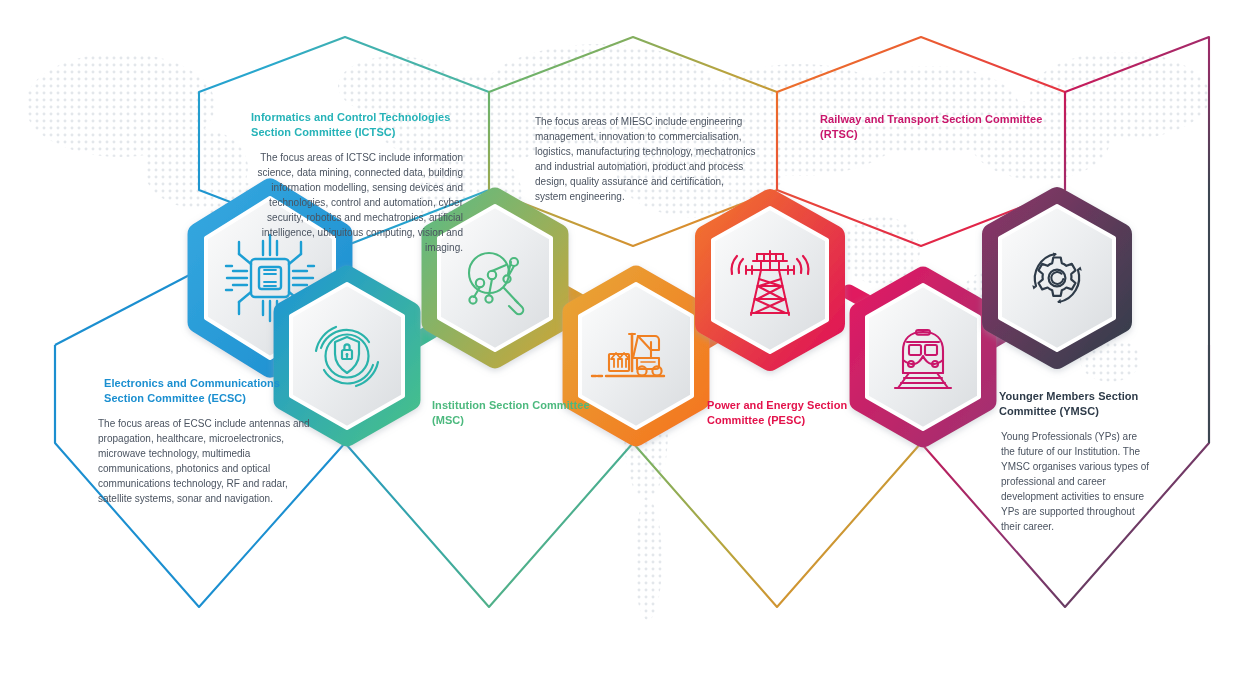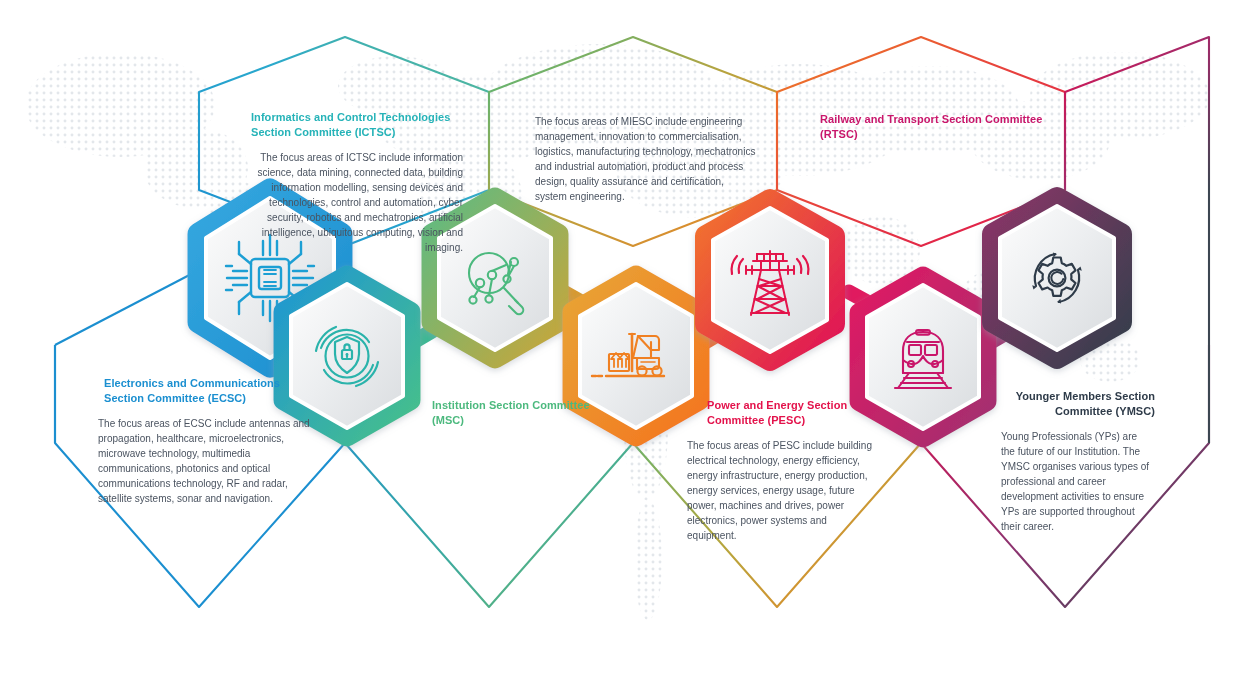--- a/index.html
+++ b/index.html
@@ -49,21 +49,21 @@
   #blk-miesc{left:533px;top:112px;width:222px;}
   #blk-miesc h3{color:#ee8024;}
 
   #blk-pesc{left:685px;top:398px;width:196px;}
   #blk-pesc h3{color:#e3124b;padding-left:22px;}
 
   #blk-rtsc{left:820px;top:112px;width:226px;}
   #blk-rtsc h3{color:#c9166b;}
 
   #blk-ymsc{left:999px;top:389px;width:156px;}
-  #blk-ymsc h3{color:#2e3b49;text-align:right;}
+  #blk-ymsc h3{color:#2e3b49;}
 </style>
 </head>
 <body>
 
 <div id="stage">
 
   <svg id="bg-dots" viewBox="0 0 1259 684" xmlns="http://www.w3.org/2000/svg" aria-hidden="true">
     <defs>
       <pattern id="dotgrid" width="7" height="7" patternUnits="userSpaceOnUse">
         <circle cx="2" cy="2" r="1.45" fill="#dfe3e8"></circle>
@@ -357,21 +357,20 @@
   <div class="block" id="blk-msc">
     <h3>Institution Section Committee (MSC)</h3>
   </div>
 
   <div class="block" id="blk-miesc">
     <p style="text-align: left; width: 222px;">The focus areas of MIESC include engineering management, innovation to commercialisation, logistics, manufacturing technology, mechatronics and industrial automation, product and process design, quality assurance and certification, system engineering.</p>
   </div>
 
   <div class="block" id="blk-pesc">
     <h3>Power and Energy Section Committee (PESC)</h3>
-    <p>The focus areas of PESC include building electrical technology, energy efficiency, energy infrastructure, energy production, energy services, energy usage, future power, machines and drives, power electronics, power systems and equipment.</p>
   </div>
 
   <div class="block" id="blk-rtsc">
     <h3>Railway and Transport Section Committee (RTSC)</h3>
   </div>
 
   <div class="block" id="blk-ymsc">
     <h3>Younger Members Section Committee (YMSC)</h3>
     <p>Young Professionals (YPs) are the future of our Institution. The YMSC organises various types of professional and career development activities to ensure YPs are supported throughout their career.</p>
   </div>

